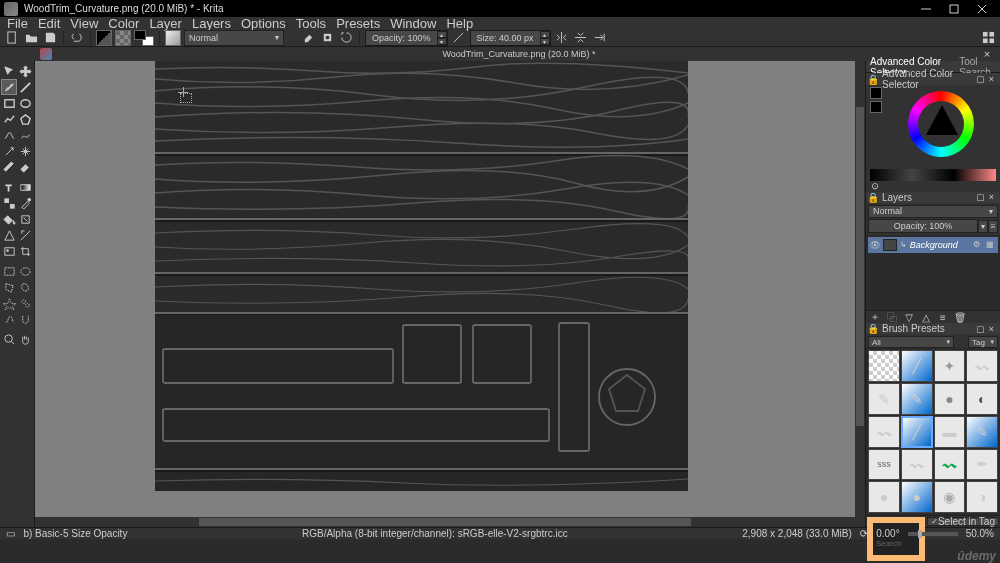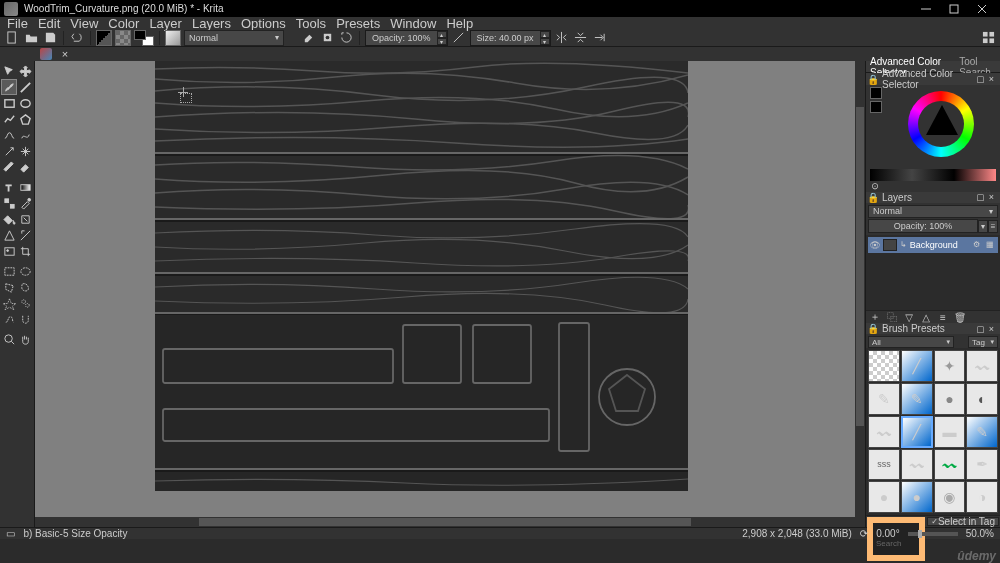--- a/index.html
+++ b/index.html
@@ -79,21 +79,21 @@
 .layercontrols { display:flex; flex-direction:column; padding:2px; gap:2px; }
 .layermode { height:13px; background:#474747; border:1px solid #222; font-size:9px; padding:0 4px; display:flex; align-items:center; position:relative; }
 .layermode::after { content:"▾"; position:absolute; right:4px; font-size:8px; }
 .layerop { height:13px; display:flex; align-items:center; }
 .layerop .opslider { flex:1; background:#474747; text-align:center; font-size:9px; padding:1px 0; border:1px solid #222; }
 .layerop .lbtn { width:10px; height:13px; background:#474747; border:1px solid #222; cursor:pointer; font-size:8px; display:flex; align-items:center; justify-content:center; }
 .layerlist { height:88px; background:#2b2b2b; padding:2px; }
 .layer { height:16px; display:flex; align-items:center; gap:3px; background:#5b76a0; padding:0 2px; }
 .layer .eye { width:10px; height:10px; display:flex; align-items:center; justify-content:center; font-size:9px; }
 .layer .lthumb { width:14px; height:12px; background:#444; border:1px solid #222; }
-.layer .lname { flex:1; font-size:9px; color:#fff; }
+.layer .lname { flex:1; font-size:9px; color:#fff;font-style:italic; }
 .layer .llock { width:10px; font-size:8px; }
 .layerbtns { height:14px; display:flex; align-items:center; padding:0 2px; gap:3px; border-top:1px solid #222; }
 .layerbtns .lb { width:14px; height:12px; display:flex; align-items:center; justify-content:center; cursor:pointer; font-size:10px; }
 
 .brushpresets { flex:1; display:flex; flex-direction:column; }
 .bpfilter { height:14px; display:flex; gap:2px; padding:2px; }
 .bpfilter .sel { flex:1; height:12px; background:#474747; border:1px solid #222; font-size:8px; padding:0 3px; display:flex; align-items:center; position:relative; }
 .bpfilter .sel::after { content:"▾"; position:absolute; right:3px; font-size:7px; }
 .bpgrid { flex:1; background:#2b2b2b; padding:2px; display:grid; grid-template-columns:repeat(4,1fr); gap:1px; overflow:hidden; }
 .bp { aspect-ratio:1; background:#e8e8e8; border:1px solid #444; display:flex; align-items:center; justify-content:center; font-size:14px; cursor:pointer; overflow:hidden; }
@@ -236,20 +236,21 @@
         <rect x="1" y="1" width="5" height="5" fill="#ccc"></rect>
         <rect x="8" y="1" width="5" height="5" fill="#ccc"></rect>
         <rect x="1" y="8" width="5" height="5" fill="#ccc"></rect>
         <rect x="8" y="8" width="5" height="5" fill="#ccc"></rect>
       </svg>
     </div>
 </div>
 
 <div class="doctab">
   <div class="dticon"></div>
+  <div class="dtitle">WoodTrim_Curvature.png (20.0 MiB) *</div>
   <div class="dclose">×</div>
 </div>
 
 <div class="mainrow">
 
   <div class="toolbox">
     <div class="tool">
         <svg viewBox="0 0 14 14">
           <path d="M2 2l3 8 2-3 3-2z" fill="#ccc"></path>
         </svg>
@@ -613,20 +614,21 @@
         <div class="ftag">✓ <span>Select in Tag</span></div>
       </div>
     </div>
   </div>
 </div>
 
 <div class="statusbar">
   <span>▭</span>
   <span>b) Basic-5 Size Opacity</span>
   <span class="sflex"></span>
+  <span>RGB/Alpha (8-bit integer/channel): sRGB-elle-V2-srgbtrc.icc</span>
   <span class="sflex"></span>
   <span>2,908 x 2,048 (33.0 MiB)</span>
   <span>⟳</span>
   <span>0.00°</span>
   <div class="zoomslider">
       <div class="zt"></div>
     </div>
   <span>50.0%</span>
 </div>
 

